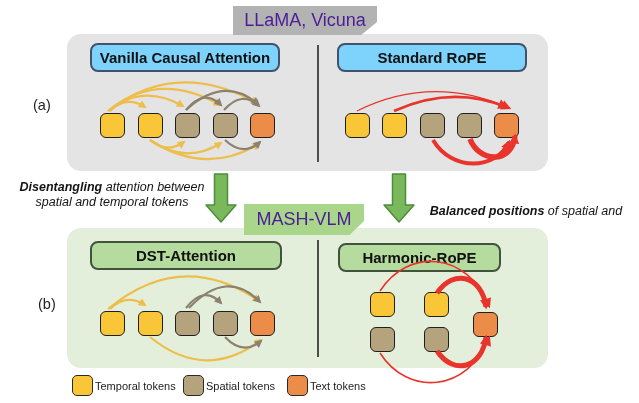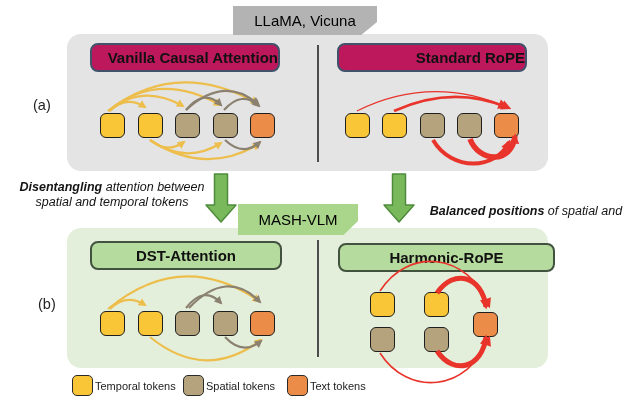--- a/index.html
+++ b/index.html
@@ -1,41 +1,41 @@
 <!DOCTYPE html>
 <html><head>
 <meta charset="utf-8">
 <style>
   html,body{margin:0;padding:0;background:#ffffff;font-family:"Liberation Sans",sans-serif;}
   #canvas{position:relative;width:639px;height:403px;background:#ffffff;overflow:hidden;}
 
   .tab{position:absolute;display:flex;align-items:center;justify-content:center;
-       font-size:15px;color:#000000;z-index:2;}
+       font-size:18px;color:#4c1d95;z-index:2;}
   #tab-llama{left:233px;top:6px;width:144px;height:29px;background:#B3B3B3;
        clip-path:polygon(0 0,100% 0,100% 55%,89% 100%,0 100%);}
-  #tab-mash{left:238px;top:204px;width:120px;height:31px;background:#A9D68B;
+  #tab-mash{left:244px;top:204px;width:120px;height:31px;background:#A9D68B;
        clip-path:polygon(0 0,100% 0,100% 55%,88% 100%,0 100%);}
 
   .panel{position:absolute;left:67px;width:481px;border-radius:14px;z-index:1;}
   #panel-a{top:34px;height:137px;background:#E4E4E5;}
   #panel-b{top:228px;height:140px;background:#E4EFDB;}
 
   .divider{position:absolute;width:2px;background:#4d4d4d;left:317px;z-index:3;}
   #divider-a{top:45px;height:117px;}
   #divider-b{top:240px;height:117px;}
 
   .hdr{position:absolute;height:29px;border-radius:8px;display:flex;align-items:center;
        justify-content:center;font-weight:bold;font-size:15px;color:#111;
        box-sizing:border-box;z-index:3;}
-  .hdr.gray{background:#be185d;border:2px solid #42526B;justify-content:flex-end;}
+  .hdr.gray{background:#7dd3fc;border:2px solid #42526B;}
   .hdr.green{background:#B6DB9E;border:2px solid #41523F;}
   #hdr-vanilla{left:90px;top:43px;width:190px;}
   #hdr-rope{left:337px;top:43px;width:190px;}
   #hdr-dst{left:90px;top:241px;width:192px;}
-  #hdr-harmonic{left:338px;top:243px;width:217px;}
+  #hdr-harmonic{left:338px;top:243px;width:163px;}
 
   .rowlabel{position:absolute;font-size:14.5px;color:#222;z-index:3;}
   #label-a{left:33px;top:97px;}
   #label-b{left:38px;top:296px;}
 
   .tok{position:absolute;width:25px;height:25px;border:1.6px solid #1f1f1f;
        border-radius:6px;box-sizing:border-box;z-index:3;}
   .tok.temporal{background:#F8C636;}
   .tok.spatial{background:#B5A37D;}
   .tok.text{background:#EC8C49;}

